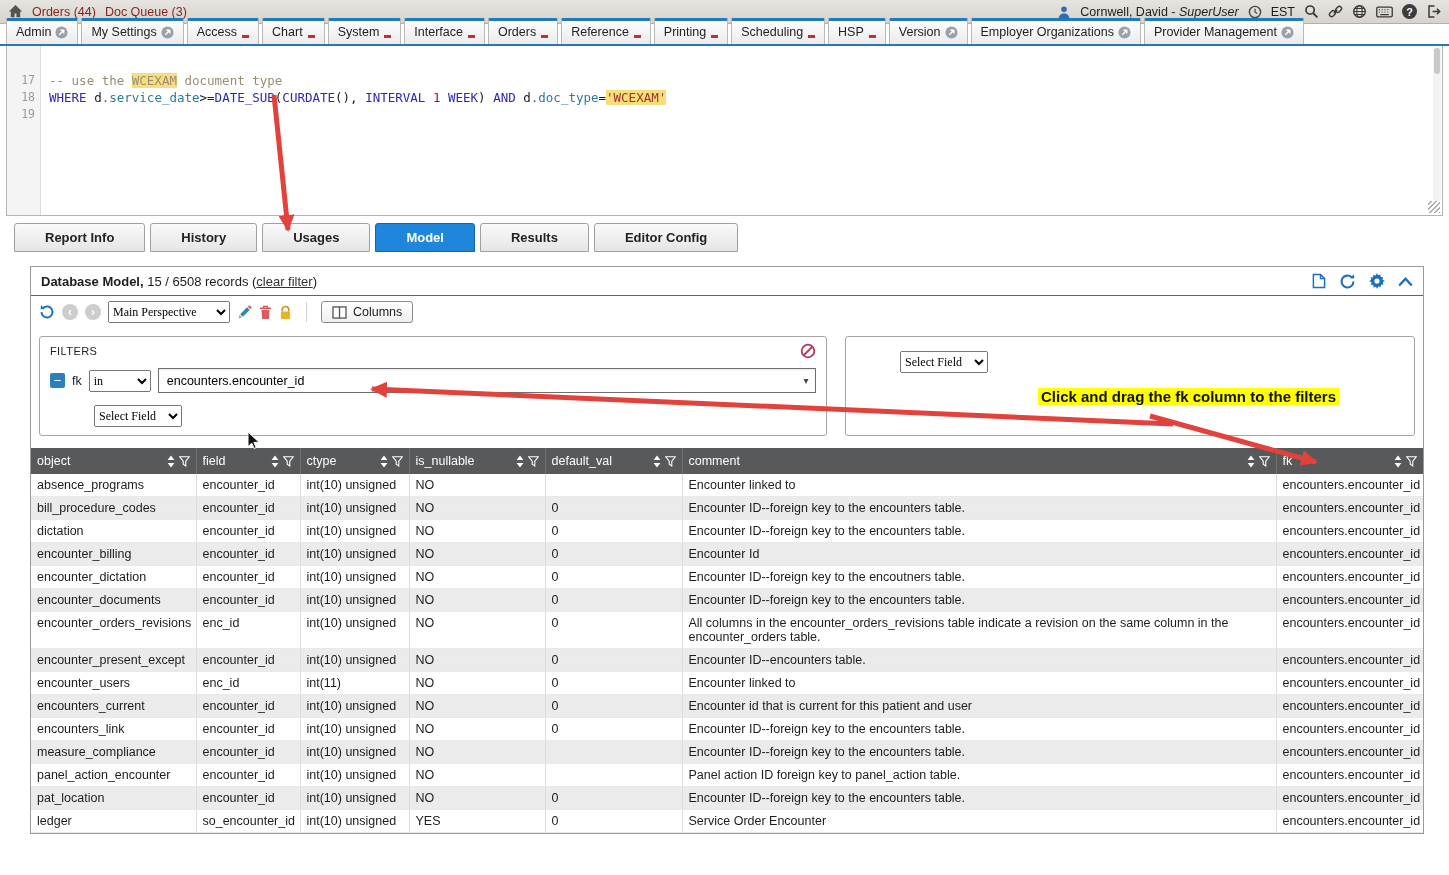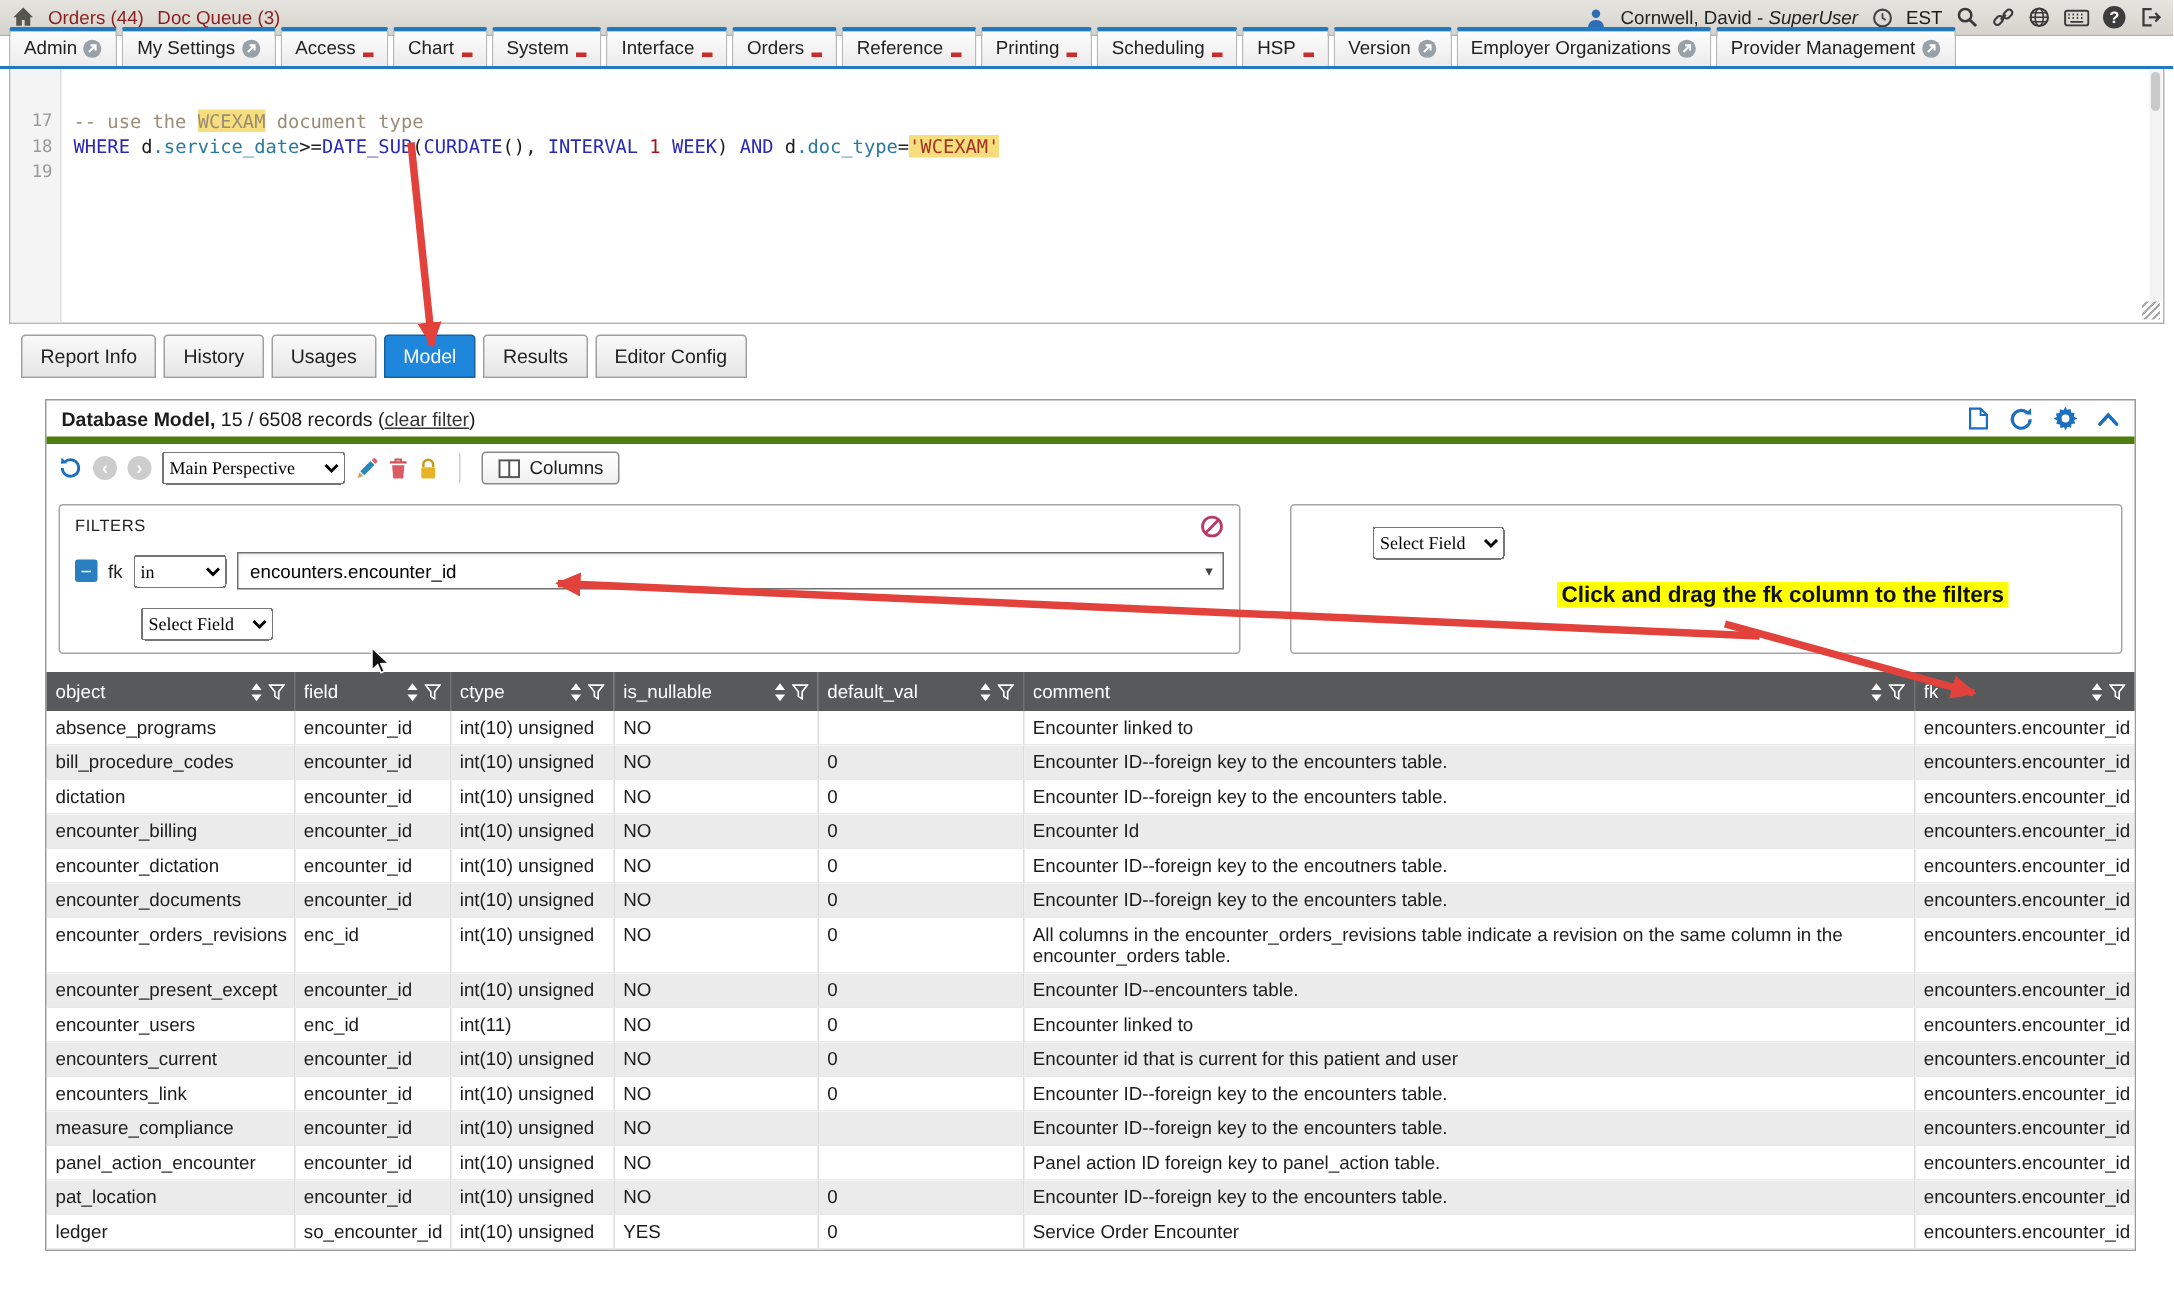--- a/index.html
+++ b/index.html
@@ -64,27 +64,27 @@
     position:absolute; right:2px; bottom:2px; width:12px; height:12px;
     background:repeating-linear-gradient(135deg, transparent 0 2px, #ababab 2px 3.5px);
     cursor:nwse-resize;
   }
 
   
   .rtabs { display:flex; align-items:flex-end; margin:7px 0 0 14px; }
   .rtab {
     border:1px solid #a0a0a0; border-radius:3px 3px 0 0;
     background:linear-gradient(#fafafa,#e5e5e5);
-    padding:6px 12px; font-size:13px; margin-right:5px; cursor:pointer; color:#222;
+    padding:6px 30px; font-size:13px; margin-right:5px; cursor:pointer; color:#222;font-weight:bold;
   }
   .rtab.active { background:#1f87db; border-color:#15639f; color:#fff; }
 
   
   .panel { margin:14px 25px 0 30px; border:1px solid #9a9a9a; background:#fff; }
-  .phead { display:flex; align-items:center; height:29px; padding:0 10px; border-bottom:5px solid #4d7c0f; font-size:13px; }
+  .phead { display:flex; align-items:center; height:29px; padding:0 10px; border-bottom:1px solid #4d7c0f; font-size:13px; }
   .phead a { color:#333; text-decoration:underline; cursor:pointer; }
   .phicons { margin-left:auto; display:flex; gap:13px; align-items:center; }
   .ph-icon { display:flex; align-items:center; cursor:pointer; }
 
   .ptoolbar { display:flex; align-items:center; gap:7px; padding:5px 8px; height:32px; }
   .tb-icon { display:flex; align-items:center; cursor:pointer; }
   .navcircle {
     width:16px; height:16px; border-radius:50%; background:#cdcdcd; color:#fff;
     display:flex; align-items:center; justify-content:center; font-size:12px; line-height:1; cursor:default;
     font-weight:bold;
@@ -93,21 +93,21 @@
   .sel-perspective { width:122px; }
   .sel-op { width:62px; }
   .sel-field { width:88px; }
   .vdiv { width:1px; height:20px; background:#d0d0d0; margin:0 7px; }
   .columns-btn {
     display:flex; align-items:center; gap:6px; border:1px solid #8a8a8a; border-radius:3px;
     background:linear-gradient(#ffffff,#efefef); padding:3px 10px; font-size:12.5px; cursor:pointer;
   }
 
   
-  .filters-region { display:flex; gap:33px; padding:8px 8px 12px; }
+  .filters-region { display:flex; gap:18px; padding:8px 8px 12px; }
   .filters-box {
     width:788px; height:100px; border:1px solid #a6a6a6; border-radius:3px;
     padding:6px 10px; position:relative; flex:none;
   }
   .group-box { flex:1; height:100px; border:1px solid #a6a6a6; border-radius:3px; padding:6px 10px; position:relative; }
   .fhead { font-size:11px; color:#222; letter-spacing:.4px; display:flex; align-items:center; }
   .cancel-icon { margin-left:auto; display:flex; cursor:pointer; }
   .frow { display:flex; align-items:center; gap:7px; margin-top:9px; }
   .minusbox {
     width:15px; height:15px; background:#2a7fc1; border-radius:2px; color:#fff; flex:none;

